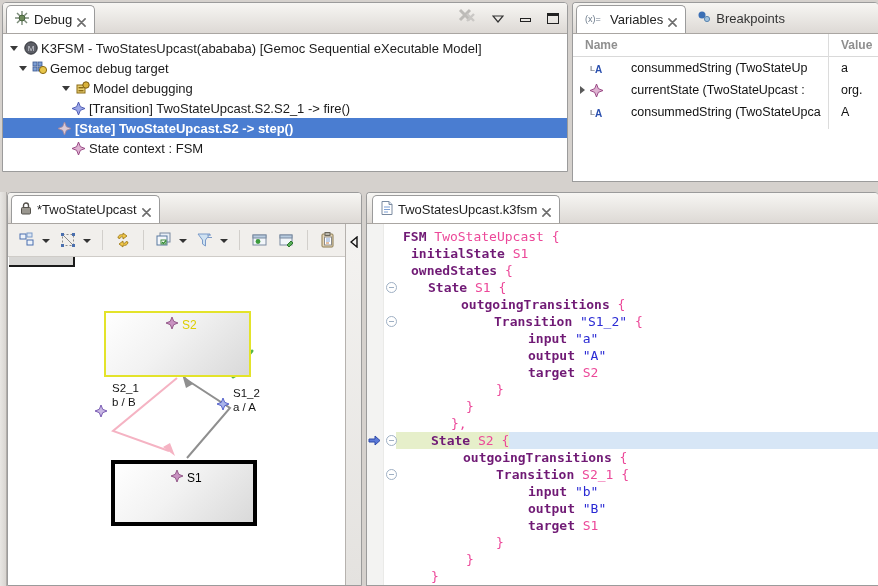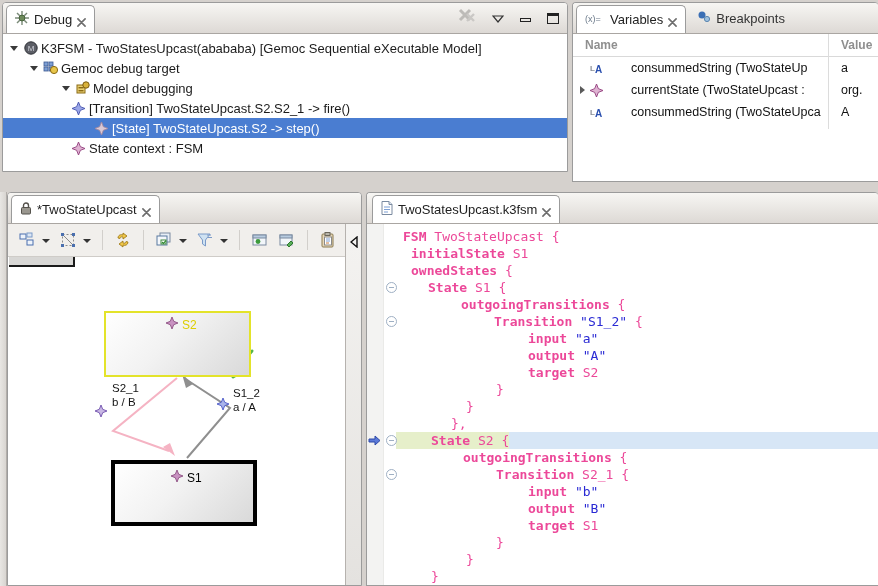--- a/index.html
+++ b/index.html
@@ -52,21 +52,21 @@
   #state-s1{left:102px;top:193px;width:146px;height:66px;border:4px solid #000;}
   .state-label{position:absolute;display:flex;gap:4px;align-items:center;font-size:12px;}
   #state-s2 .state-label{left:60px;top:4px;color:#ddcf00;}
   #state-s1 .state-label{left:56px;top:6px;color:#000;}
   .tlabel{position:absolute;font-size:11.5px;line-height:14px;color:#141414;}
   .tdiamond{position:absolute;}
   .code-content{position:absolute;left:0;top:31px;right:0;bottom:0;background:#fff;}
   .ann-ruler{position:absolute;left:0;top:0;bottom:0;width:16px;background:#f3f3f2;border-right:1px solid #eaeae8;}
   .code-lines{position:absolute;left:36px;top:4px;right:0;font-family:"DejaVu Sans Mono",monospace;font-size:13px;line-height:17px;white-space:pre;}
   .code-line{height:17px;position:relative;}
-  .tk-k{color:#ec4899;font-weight:bold;}
+  .tk-k{color:#701a75;font-weight:bold;}
   .tk-p{color:#ec4899;}
   .tk-s{color:#2a2ad4;}
   .hl-green{position:absolute;left:29px;top:208px;width:113px;height:17px;background:#e6efca;}
   .hl-blue{position:absolute;left:142px;top:208px;right:0;height:17px;background:#d7e6f6;}
   .fold{position:absolute;left:19px;width:11px;height:11px;border:1px solid #9fb0c4;border-radius:50%;box-sizing:border-box;background:#fff;}
   .fold::before{content:"";position:absolute;left:2px;top:4px;width:5px;height:1px;background:#9fb0c4;}
   .minimize-glyph{width:11px;height:4px;border:1px solid #222;box-sizing:border-box;margin-top:3px;}
   .maximize-glyph{width:12px;height:11px;border:1px solid #222;border-top-width:3px;box-sizing:border-box;}
   .lefttrim{position:absolute;left:0;top:192px;width:6px;height:394px;background:linear-gradient(90deg,#e8e6e3,#d8d5d1);border-right:1px solid #b2aeaa;}
 </style>
@@ -110,21 +110,21 @@
       <div class="tree-row" style="padding-left: 6px;">
         <span class="tw down"></span>
         <span class="ticon">
           <svg width="14" height="14" viewBox="0 0 14 14">
             <circle cx="7" cy="7" r="6.2" fill="#5c5e66" stroke="#2e3036"></circle>
             <text x="7" y="10" font-size="8" font-family="Liberation Sans" fill="#cfd2da" text-anchor="middle">M</text>
           </svg>
         </span>
         <span>K3FSM - TwoStatesUpcast(abababa) [Gemoc Sequential eXecutable Model]</span>
       </div>
-      <div class="tree-row" style="padding-left: 26px;">
+      <div class="tree-row" style="padding-left: 15px;">
         <span class="tw down"></span>
         <span class="ticon">
           <svg width="15" height="14" viewBox="0 0 15 14">
             <g fill="#7d9fd4" stroke="#3c5a92" stroke-width="0.8">
               <rect x="1" y="1" width="4" height="4"></rect>
               <rect x="6" y="1" width="4" height="4"></rect>
               <rect x="1" y="6" width="4" height="4"></rect>
               <rect x="6" y="6" width="4" height="4"></rect>
             </g>
             <circle cx="11" cy="9" r="3.6" fill="#e7c54a" stroke="#8a6a14"></circle>
@@ -146,21 +146,21 @@
       </div>
       <div class="tree-row" style="padding-left: 54px;">
         <span class="tw"></span>
         <span class="ticon">
           <svg width="13" height="13" viewBox="0 0 14 14">
             <path d="M7 0 L9 5 L14 7 L9 9 L7 14 L5 9 L0 7 L5 5 Z" fill="#9aa7e8" stroke="#4a55ae" stroke-width="1"></path>
           </svg>
         </span>
         <span>[Transition] TwoStateUpcast.S2.S2_1 -&gt; fire()</span>
       </div>
-      <div class="tree-row selected" style="padding-left: 77px;">
+      <div class="tree-row selected" style="padding-left: 40px; font-weight: bold;">
         <span class="tw"></span>
         <span class="ticon">
           <svg width="13" height="13" viewBox="0 0 14 14">
             <path d="M7 0 L9 5 L14 7 L9 9 L7 14 L5 9 L0 7 L5 5 Z" fill="#d9c9d6" stroke="#a68ba0" stroke-width="1"></path>
           </svg>
         </span>
         <span>[State] TwoStateUpcast.S2 -&gt; step()</span>
       </div>
       <div class="tree-row" style="padding-left: 54px;">
         <span class="tw"></span>

